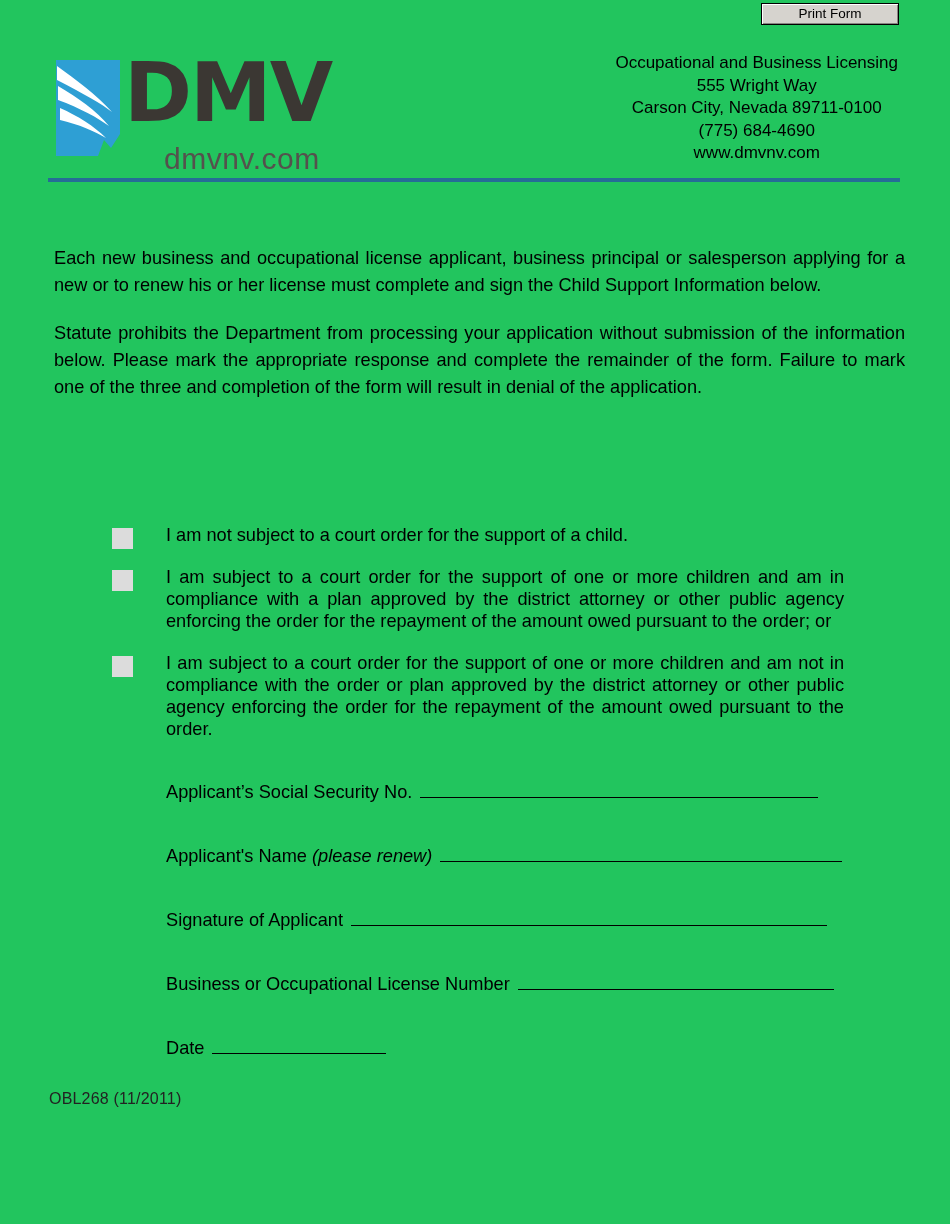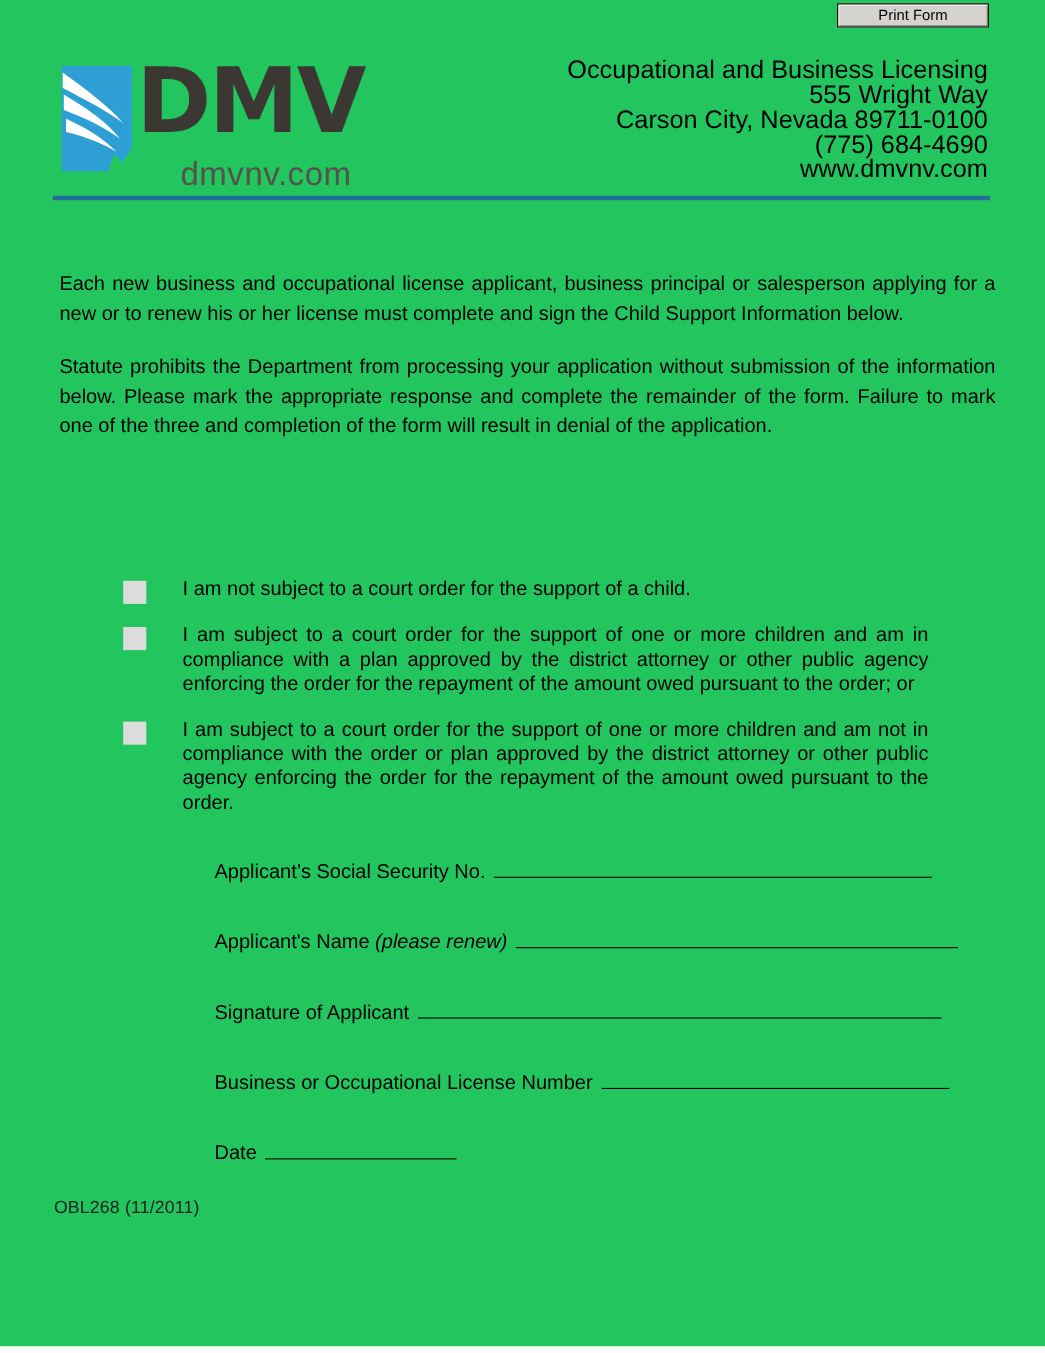--- a/index.html
+++ b/index.html
@@ -81,23 +81,23 @@
     top: 84px;
     font-family: "Liberation Sans", sans-serif;
     font-size: 30px;
     color: #55514d;
     letter-spacing: 0.5px;
   }
   .address {
     position: absolute;
     right: 0px;
     top: 2px;
-    text-align: right;
-    font-family: "Liberation Sans", sans-serif;
-    font-size: 23px;
+    text-align: center;
+    font-family: "Liberation Sans", sans-serif;
+    font-size: 17px;
     line-height: 22.5px;
     color: #000000;
     white-space: nowrap;
   }
 
   .rule {
     position: absolute;
     left: 48px;
     top: 178px;
     width: 852px;
@@ -172,21 +172,21 @@
     width: 720px;
   }
   .field-row {
     display: flex;
     align-items: baseline;
     font-family: "Liberation Sans", sans-serif;
     font-size: 18.2px;
     margin-bottom: 43px;
     white-space: nowrap;
   }
-  .field-label { flex: 0 0 auto; margin-left: 29px; }
+  .field-label { flex: 0 0 auto; }
   .field-label .ital { font-style: italic; }
   .field-line {
     display: inline-block;
     margin-left: 8px;
     border-bottom: 1.6px solid #000000;
     height: 14px;
     flex: 0 0 auto;
   }
   .ln-ssn      { width: 398px; }
   .ln-name     { width: 402px; }

